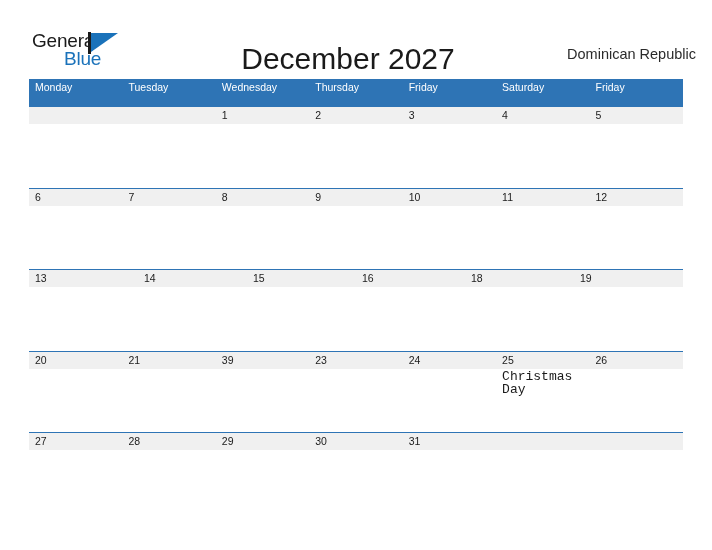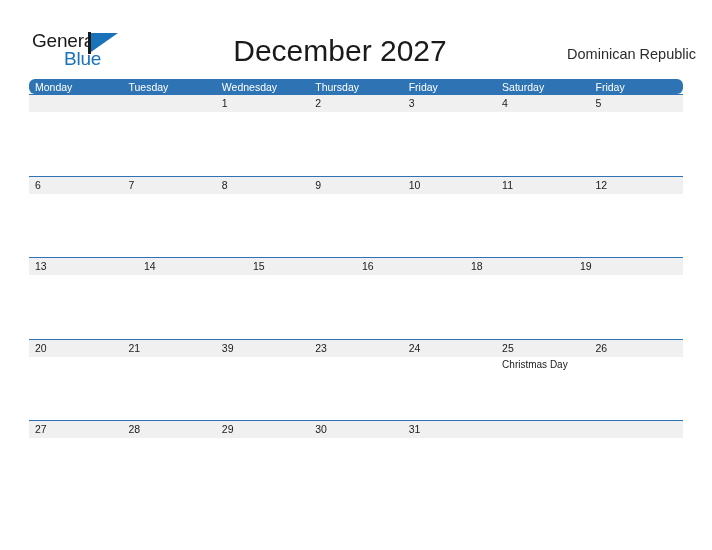--- a/index.html
+++ b/index.html
@@ -84,21 +84,21 @@
   .title {
     position: absolute;
     left: 0;
     top: 32px;
     width: 680px;
     text-align: center;
     font-size: 30px;
     color: #1a1a1a;
     line-height: 38px;
     font-weight: normal;
-    margin: 0;
+    margin: 8px;
   }
 
   .country {
     position: absolute;
     right: 16px;
     top: 44px;
     font-size: 14.5px;
     color: #2b2b2b;
     line-height: 20px;
     white-space: nowrap;
@@ -107,23 +107,22 @@
   
   .calendar {
     position: absolute;
     left: 29px;
     top: 79px;
     width: 654px;
   }
   .weekdays {
     display: flex;
     width: 100%;
-    height: 15px;
+    height: 27px;
     background: #2e74b5;
-    border-radius: 6px;
   }
   .weekday {
     flex: 1 1 0;
     color: #ffffff;
     font-size: 10.5px;
     line-height: 17px;
     padding-left: 6px;
     box-sizing: border-box;
     white-space: nowrap;
     overflow: hidden;
@@ -157,23 +156,24 @@
     top: 0;
     font-size: 10.5px;
     line-height: 17px;
     color: #1a1a1a;
   }
   .day-event {
     position: absolute;
     left: 6px;
     top: 18px;
     right: 3px;
-    font-size: 10px;
+    font-size: 13px;
     line-height: 13px;
     color: #1a1a1a;
+    font-family: Liberation Mono, monospace;
   }
 </style>
 </head>
 <body>
 
 <div class="page">
 
   <div class="header">
 
     <div class="logo">

